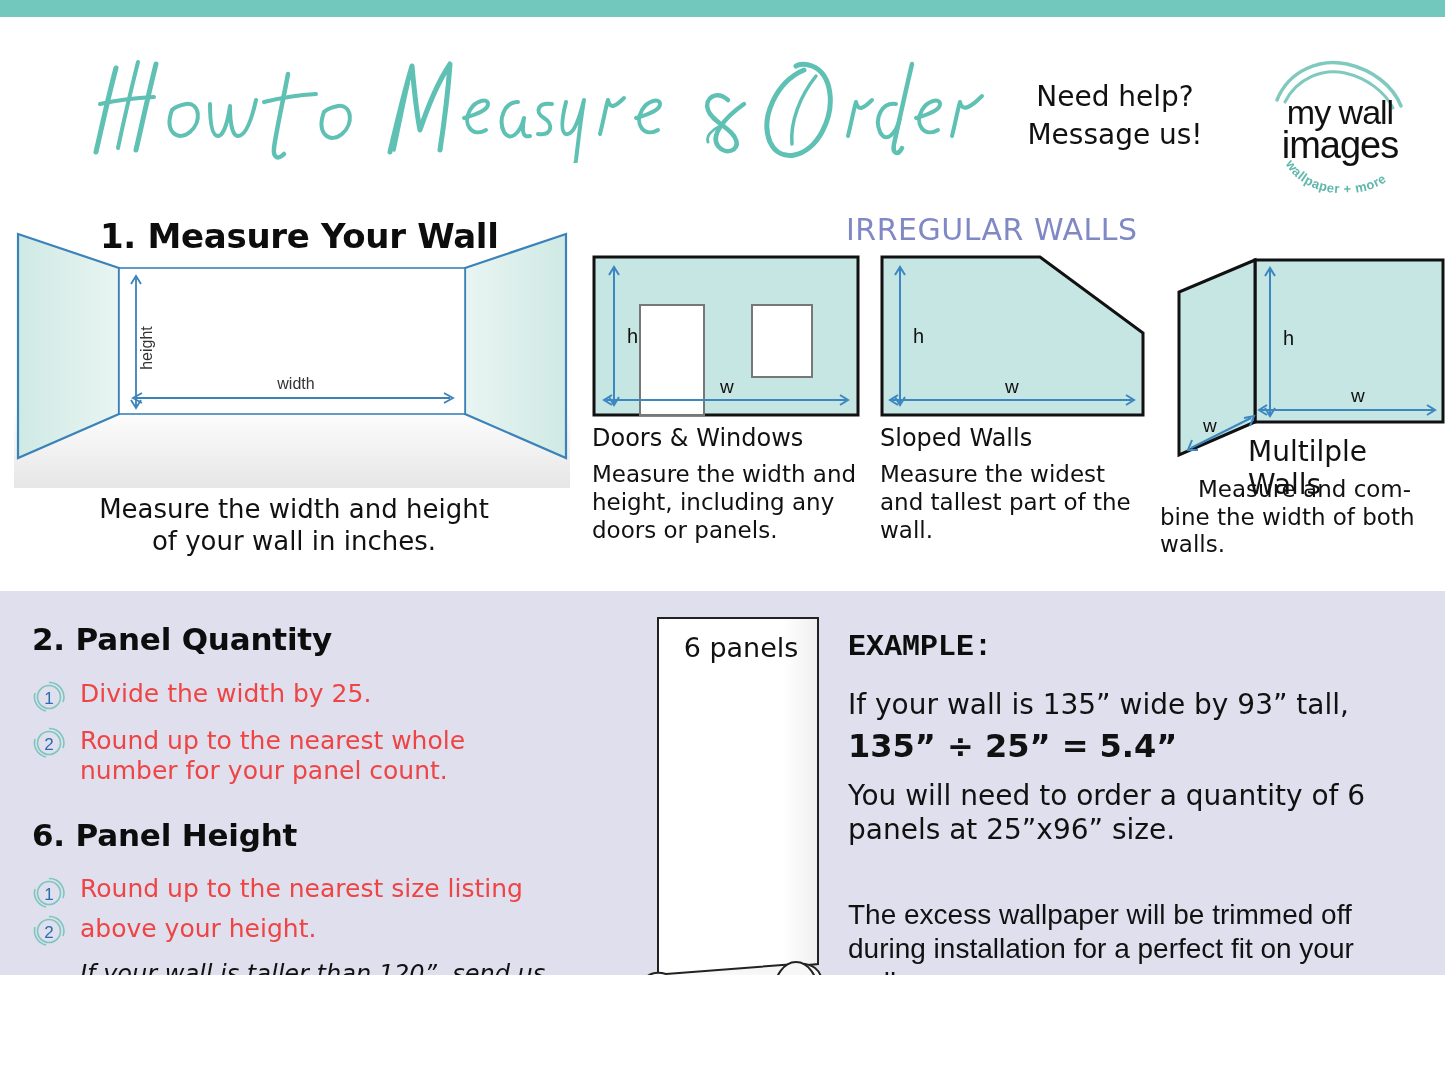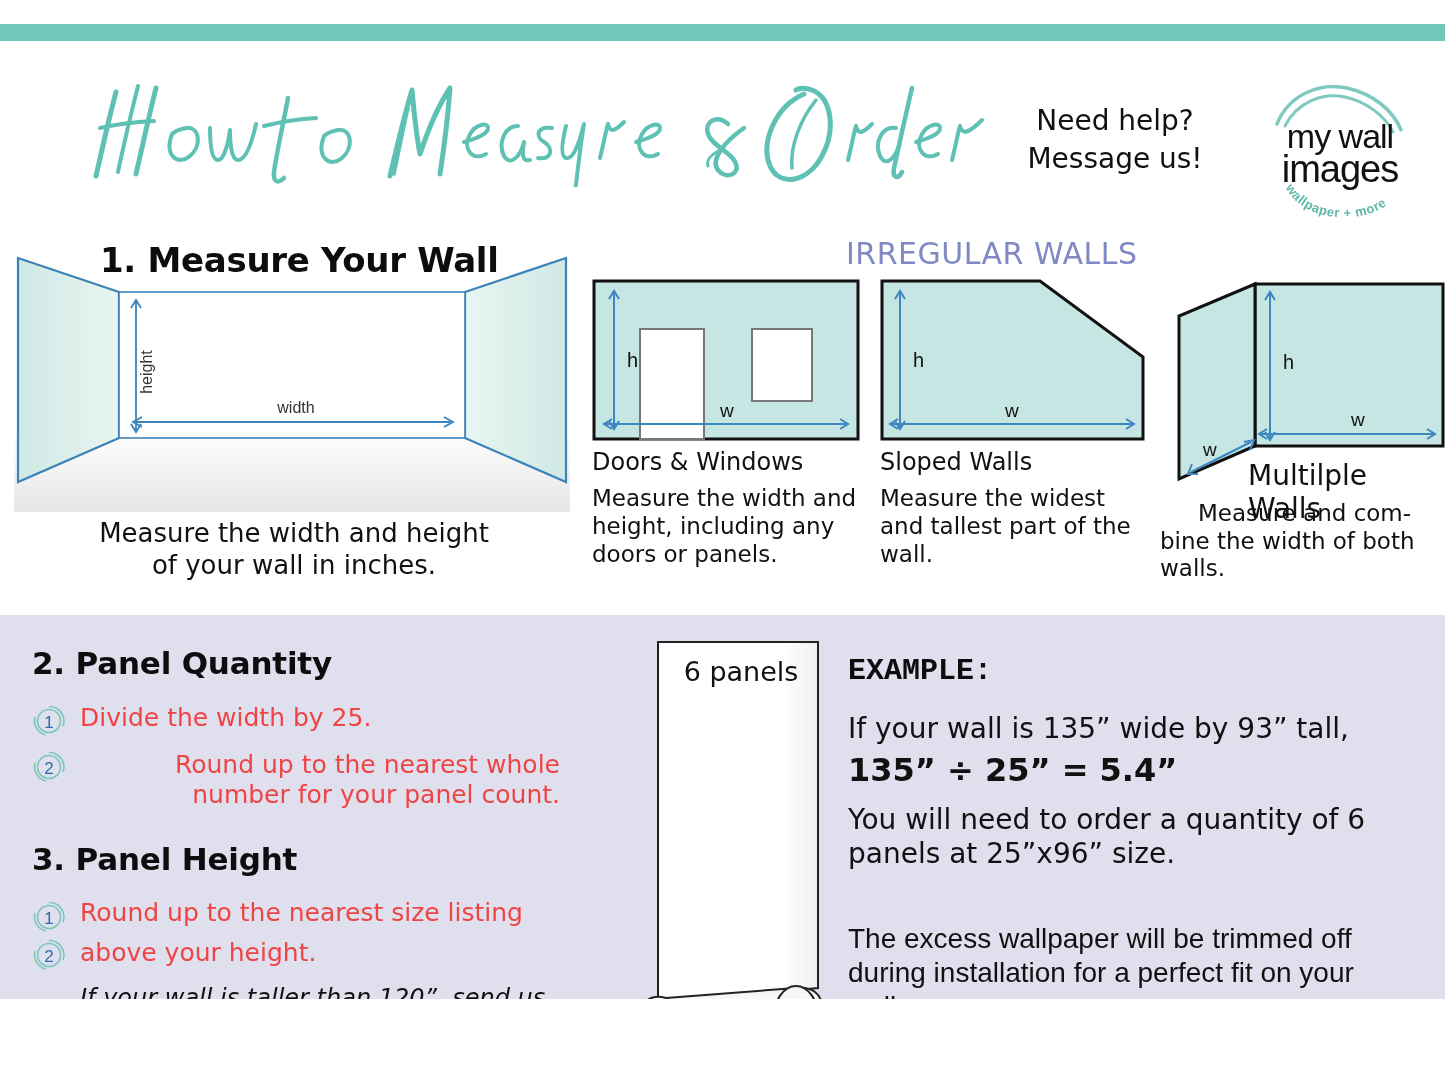--- a/index.html
+++ b/index.html
@@ -3,21 +3,21 @@
 <meta charset="utf-8">
 <style>
   html,body{margin:0;padding:0;}
   body{
     width:1445px;height:1084px;
     background:#ffffff;
     font-family:"Liberation Sans", sans-serif;
     overflow:hidden;
     position:relative;
   }
-  .page{position:relative;width:1445px;height:975px;overflow:hidden;margin-top:24px;}
+  .page{position:relative;width:1445px;height:975px;overflow:hidden;}
 
   
   .bar-top{position:absolute;left:0;top:0;width:1445px;height:17px;background:#73c8bd;}
   .bar-bottom{position:absolute;left:0;top:1062px;width:1445px;height:22px;background:#73c8bd;}
 
   
   .title-script{
     position:absolute;left:60px;top:48px;width:930px;height:115px;
     color:#5fc0b4;
   }
@@ -84,21 +84,21 @@
   .h2{
     position:absolute;font-size:31px;font-weight:bold;color:#0d0d0d;
     font-family:"DejaVu Sans", sans-serif;letter-spacing:-0.2px;
   }
   #h2-qty{left:32px;top:621px;}
   #h2-hgt{left:32px;top:817px;}
 
   .step{position:absolute;font-size:25px;color:#ef4444;line-height:1.2;
     font-family:"DejaVu Sans", sans-serif;}
   #step-q1{left:80px;top:679px;width:480px;}
-  #step-q2{left:80px;top:726px;width:480px;text-align:right;}
+  #step-q2{left:80px;top:726px;width:480px;}
   #step-h1{left:80px;top:874px;width:500px;}
   #step-h2{left:80px;top:914px;width:500px;}
   .note{
     position:absolute;left:80px;top:959px;width:470px;
     font-size:24px;font-style:italic;color:#111;line-height:1.25;
     font-family:"DejaVu Sans", sans-serif;
   }
 
   .bullet{position:absolute;width:34px;height:34px;}
   .bullet svg{width:100%;height:100%;display:block;}
@@ -342,21 +342,21 @@
   <div class="bullet" id="b-q2">
     <svg viewBox="0 0 34 34" xmlns="http://www.w3.org/2000/svg">
       <circle cx="17" cy="17" r="11.5" fill="none" stroke="#7cc6bd" stroke-width="1.6"></circle>
       <path d="M17 2.5 A14.5 14.5 0 0 1 31 22" fill="none" stroke="#7cc6bd" stroke-width="1.6"></path>
       <path d="M3 13 A14.5 14.5 0 0 0 14 31" fill="none" stroke="#7cc6bd" stroke-width="1.6"></path>
       <text x="17" y="24" text-anchor="middle" font-family="'Liberation Sans',sans-serif" font-size="17" fill="#2b6cb0">2</text>
     </svg>
   </div>
   <div class="step" id="step-q2">Round up to the nearest whole number for your panel count.</div>
 
-  <div class="h2" id="h2-hgt">3. Panel Height</div>
+  <div class="h2" id="h2-hgt">6. Panel Height</div>
 
   <div class="bullet" id="b-h1">
     <svg viewBox="0 0 34 34" xmlns="http://www.w3.org/2000/svg">
       <circle cx="17" cy="17" r="11.5" fill="none" stroke="#7cc6bd" stroke-width="1.6"></circle>
       <path d="M17 2.5 A14.5 14.5 0 0 1 31 22" fill="none" stroke="#7cc6bd" stroke-width="1.6"></path>
       <path d="M3 13 A14.5 14.5 0 0 0 14 31" fill="none" stroke="#7cc6bd" stroke-width="1.6"></path>
       <text x="17" y="24" text-anchor="middle" font-family="'Liberation Sans',sans-serif" font-size="17" fill="#2b6cb0">1</text>
     </svg>
   </div>
   <div class="step" id="step-h1">Round up to the nearest size listing</div>

